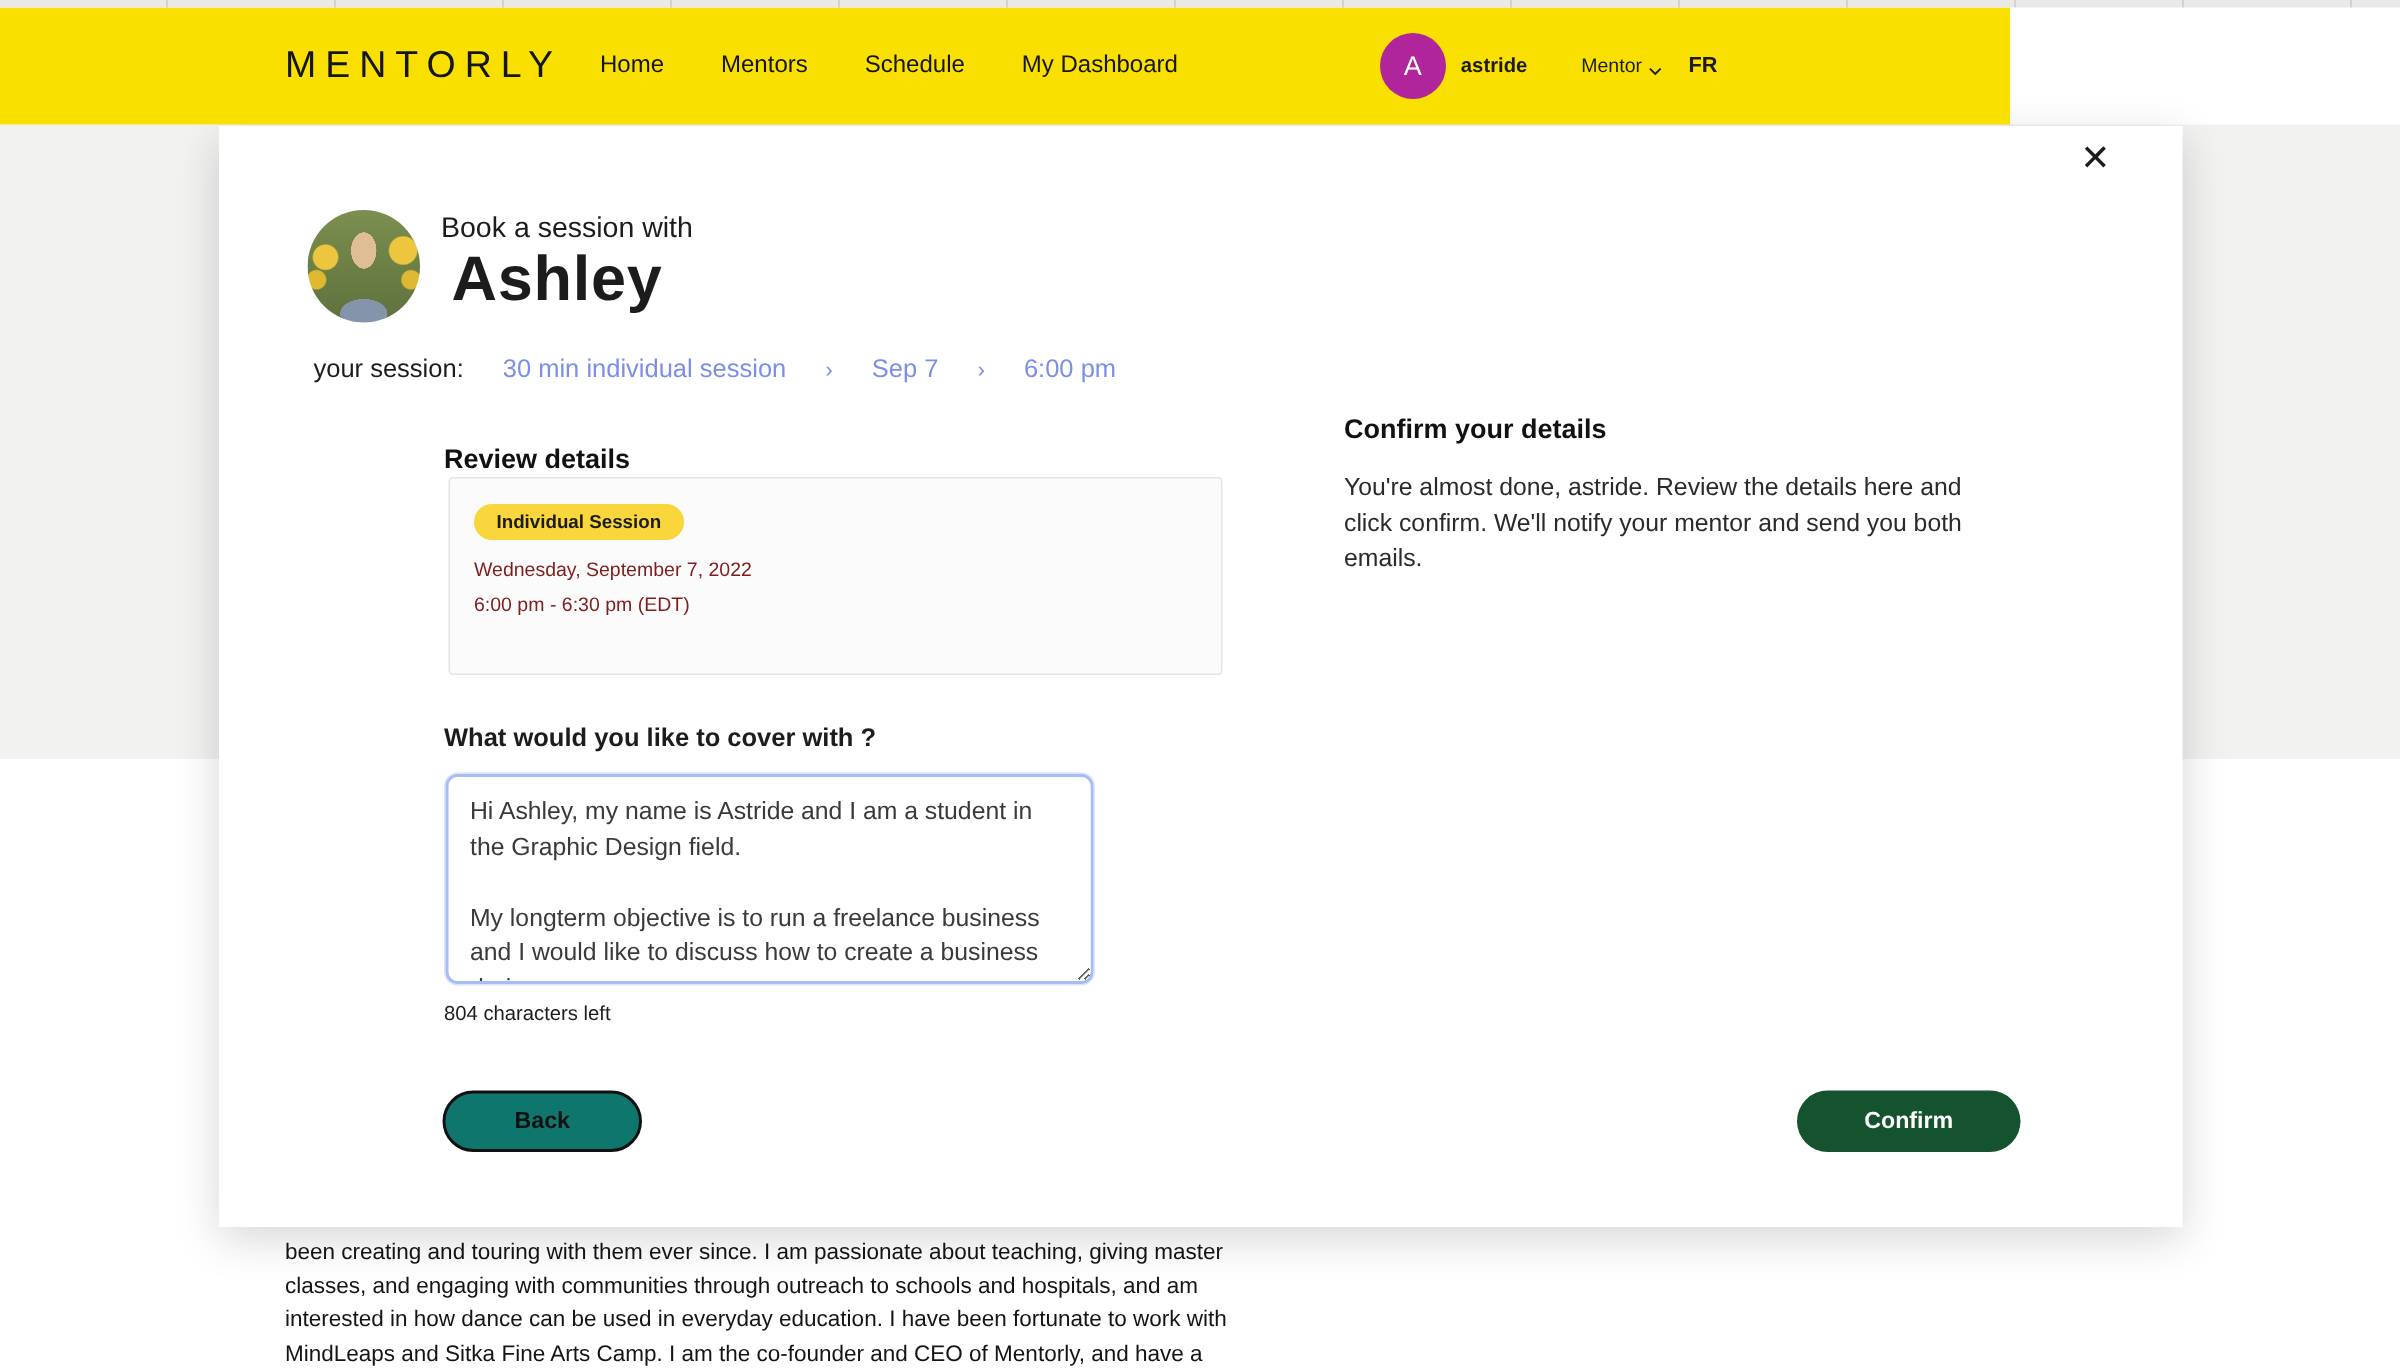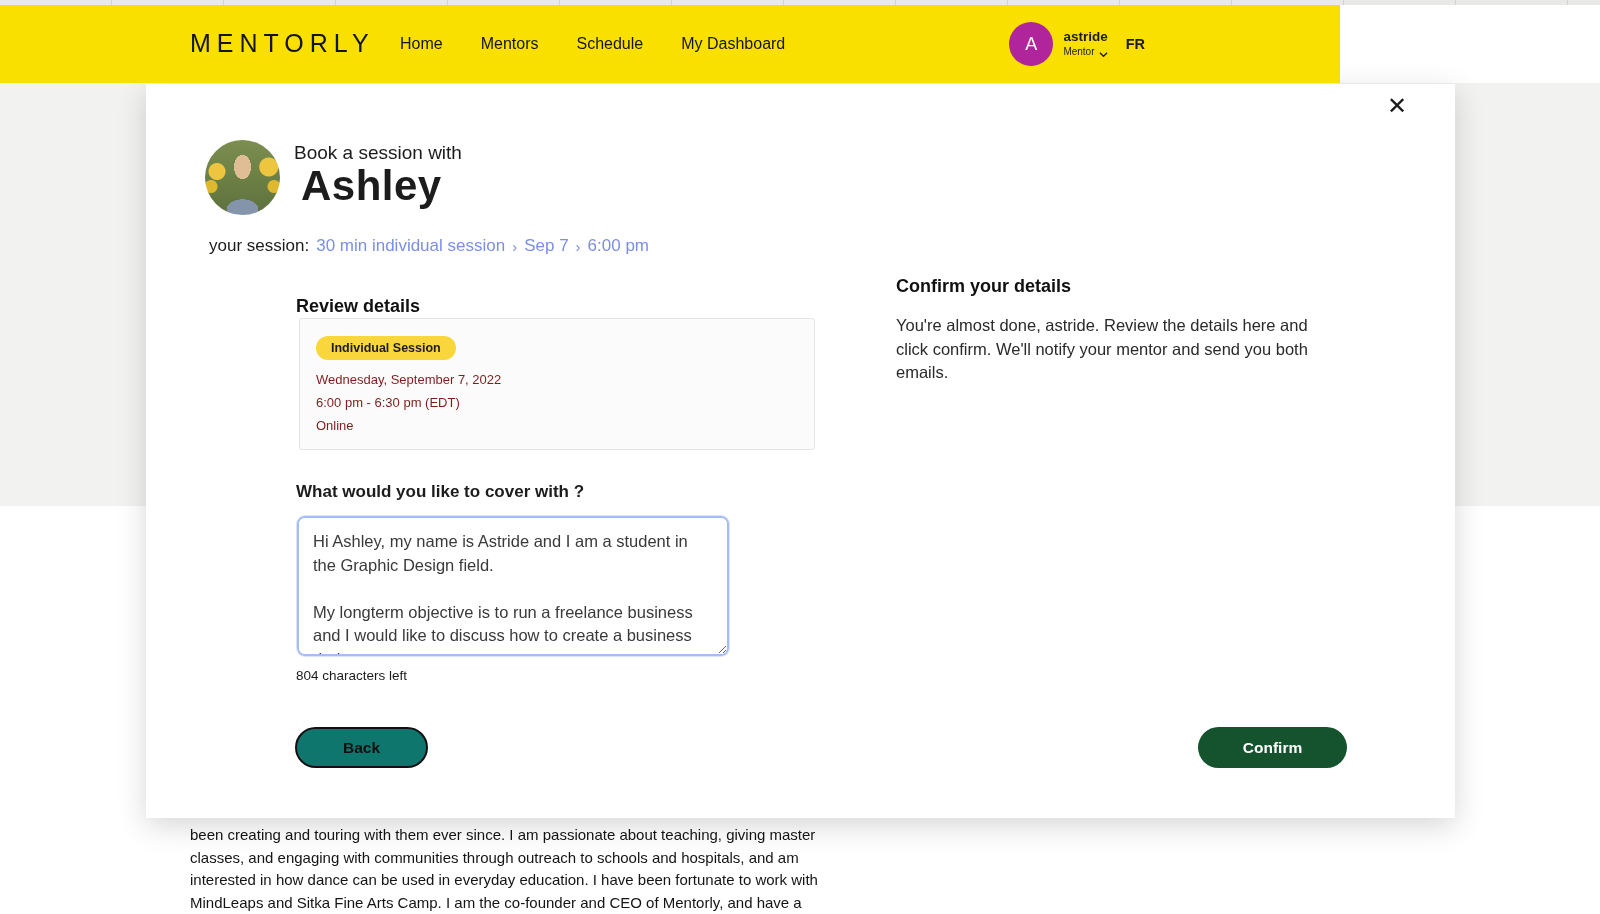--- a/index.html
+++ b/index.html
@@ -17,43 +17,43 @@
   
   .header { position:absolute; left:0; top:5px; width:1340px; height:78px;
             background:#f9e000; z-index:10; }
   .logo { position:absolute; left:190px; top:24px; font-size:25px; letter-spacing:6px;
           font-weight:400; color:#151515; }
   .nav { position:absolute; left:400px; top:0; height:78px; display:flex; align-items:center; gap:38px; }
   .nav span { font-size:16px; color:#151515; cursor:pointer; white-space:nowrap; }
   .user-cluster { position:absolute; right:195px; top:0; height:78px; display:flex; align-items:center; gap:10px; }
   .avatar { width:44px; height:44px; border-radius:50%; background:#b0249c; color:#fff;
             display:flex; align-items:center; justify-content:center; font-size:18px; }
-  .user-meta { display:flex; flex-direction:column; line-height:1.25; }
+  .user-meta { display:flex; flex-direction:row; line-height:1.25; }
   .user-name { font-weight:700; font-size:13.5px; }
-  .user-role { font-size:10px; display:flex; align-items:flex-end; gap:4px; }
+  .user-role { font-size:13px; display:flex; align-items:flex-end; gap:4px;padding-left:36px; }
   .chev { width:9px; height:9px; display:inline-block; }
   .lang { font-weight:700; font-size:14.5px; margin-left:8px; }
 
   
   .modal { position:absolute; left:146px; top:84px; width:1309px; height:734px;
            background:#ffffff; z-index:5; box-shadow:0 8px 28px rgba(0,0,0,0.16); }
   .close { position:absolute; right:48px; top:10px; font-size:24px; font-weight:400;
            color:#1c1c1c; cursor:pointer; line-height:1; }
   .mentor-photo { position:absolute; left:59px; top:56px; width:75px; height:75px; border-radius:50%;
       background:
         radial-gradient(circle at 16% 42%, #edc53f 0 8px, rgba(0,0,0,0) 9px),
         radial-gradient(circle at 85% 36%, #edc53f 0 9px, rgba(0,0,0,0) 10px),
         radial-gradient(circle at 8% 62%, #dfb832 0 6px, rgba(0,0,0,0) 7px),
         radial-gradient(circle at 92% 62%, #dfb832 0 6px, rgba(0,0,0,0) 7px),
         radial-gradient(ellipse 14px 20px at 50% 36%, #dfbd95 0 60%, rgba(0,0,0,0) 61%),
         radial-gradient(ellipse 26px 16px at 50% 92%, #8494ab 0 60%, rgba(0,0,0,0) 61%),
         linear-gradient(180deg,#7c8e50 0%,#667a41 70%,#5e7141 100%); }
   .book-label { position:absolute; left:148px; top:58px; font-size:19px; color:#1c1c1c; }
   .mentor-name { position:absolute; left:155px; top:78px; font-size:42px; font-weight:700; letter-spacing:0.5px; }
-  .session-row { position:absolute; left:63px; top:152px; font-size:17px; display:flex; gap:7px; align-items:center; }
+  .session-row { position:absolute; left:63px; top:152px; font-size:17px; display:flex; gap:26px; align-items:center; }
   .session-row .crumb { color:#7c8ee8; cursor:pointer; }
   .session-row .sep { color:#7c8ee8; font-size:15px; }
 
   .col-heading { font-size:18px; font-weight:700; color:#111; }
   .left-col-heading { position:absolute; left:150px; top:192px;margin-top:20px; }
   .right-col-heading { position:absolute; left:750px; top:192px; }
   .confirm-copy { position:absolute; left:750px; top:230px; width:432px; font-size:16.5px; line-height:23.5px; color:#2a2a2a; }
 
   .review-card { position:absolute; left:153px; top:234px; width:516px; height:132px;
                  background:#fbfbfb; border:1px solid #e4e4e4; border-radius:3px; padding:17px 16px; }
@@ -119,21 +119,20 @@
     <span class="crumb">6:00 pm</span>
   </div>
 
   <h2 class="col-heading left-col-heading">Review details</h2>
 
   <div class="review-card">
     <span class="badge">Individual Session</span>
     <div class="card-lines">
       <div>Wednesday, September 7, 2022</div>
       <div>6:00 pm - 6:30 pm (EDT)</div>
-      <div>Online</div>
     </div>
   </div>
 
   <div class="msg-label">What would you like to cover with ?</div>
   <textarea class="msg-box" style="">Hi Ashley, my name is Astride and I am a student in the Graphic Design field.
 
 My longterm objective is to run a freelance business and I would like to discuss how to create a business during our</textarea>
   <div class="counter">804 characters left</div>
 
   <h2 class="col-heading right-col-heading">Confirm your details</h2>

